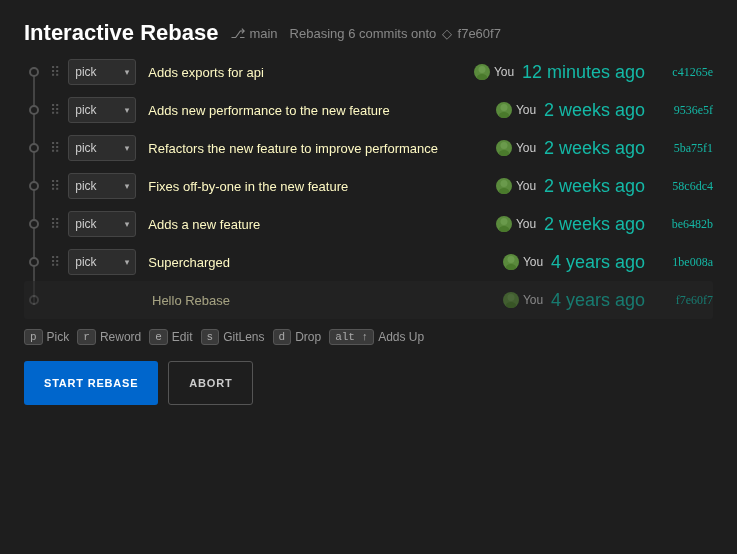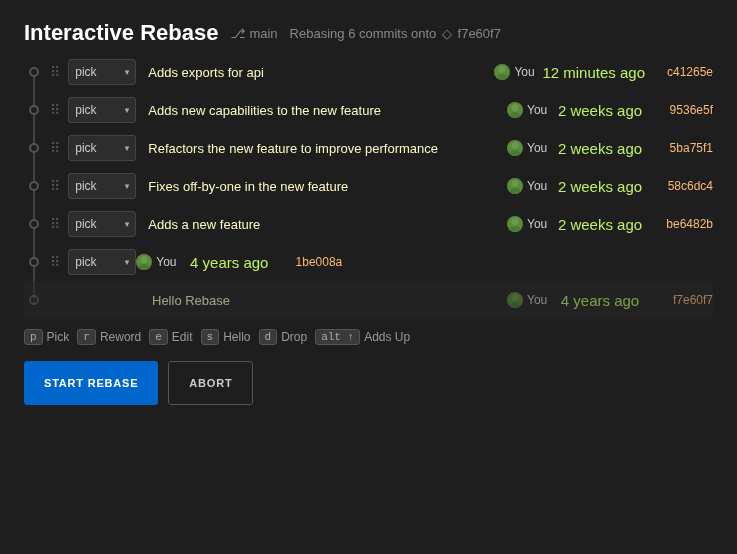--- a/index.html
+++ b/index.html
@@ -175,36 +175,36 @@
       z-index: 1;
     }
     .author-name {
       color: #cccccc;
       font-size: 12px;
       min-width: 28px;
     }
 
     
     .commit-time {
-      color: #bef264;
-      font-size: 15px;
+      color: #14b8a6;
+      font-size: 18px;
       min-width: 100px;
       text-align: center;
       flex-shrink: 0;
       padding-right: 10px;
     }
 
     
     .commit-hash {
-      color: #fdba74;
+      color: #14b8a6;
       font-size: 12px;
       min-width: 58px;
       text-align: right;
       flex-shrink: 0;
-      font-family: Liberation Sans, sans-serif;
+      font-family: Liberation Serif, serif;
     }
 
     
     .commit-row.hello-row {
       background: #252526;
       border-radius: 3px;
       padding: 5px 0;
     }
     .hello-spacer {
       width: 96px;
@@ -328,21 +328,21 @@
         </div>
         <div class="commit-row">
           <div class="timeline">
             <div class="timeline-dot"></div>
           </div>
           <div class="drag-handle">⠿</div>
           <div class="pick-dropdown">
             <span>pick</span>
             <span class="chevron">▾</span>
           </div>
-          <div class="commit-message">Adds new capabilities to the new feature</div>
+          <div class="commit-message">Adds new performance to the new feature</div>
           <div class="commit-author">
             <div class="author-avatar"></div>
             <span class="author-name">You</span>
           </div>
           <div class="commit-time">2 weeks ago</div>
           <div class="commit-hash">9536e5f</div>
         </div>
         <div class="commit-row">
           <div class="timeline">
             <div class="timeline-dot"></div>
@@ -396,20 +396,21 @@
         </div>
         <div class="commit-row">
           <div class="timeline">
             <div class="timeline-dot"></div>
           </div>
           <div class="drag-handle">⠿</div>
           <div class="pick-dropdown">
             <span>pick</span>
             <span class="chevron">▾</span>
           </div>
+          <div class="commit-message">Supercharged</div>
           <div class="commit-author">
             <div class="author-avatar"></div>
             <span class="author-name">You</span>
           </div>
           <div class="commit-time">4 years ago</div>
           <div class="commit-hash">1be008a</div>
         </div>
         <div class="commit-row hello-row disabled">
           <div class="timeline">
             <div class="timeline-dot"></div>
@@ -434,21 +435,21 @@
       <div class="shortcut-item">
         <span class="kbd">r</span>
         <span class="shortcut-label">Reword</span>
       </div>
       <div class="shortcut-item">
         <span class="kbd">e</span>
         <span class="shortcut-label">Edit</span>
       </div>
       <div class="shortcut-item">
         <span class="kbd">s</span>
-        <span class="shortcut-label">Hello</span>
+        <span class="shortcut-label">GitLens</span>
       </div>
       <div class="shortcut-item">
         <span class="kbd">d</span>
         <span class="shortcut-label">Drop</span>
       </div>
       <div class="shortcut-item">
         <span class="kbd">alt ↑</span>
         <span class="shortcut-label">Adds Up</span>
       </div>
     </div>

